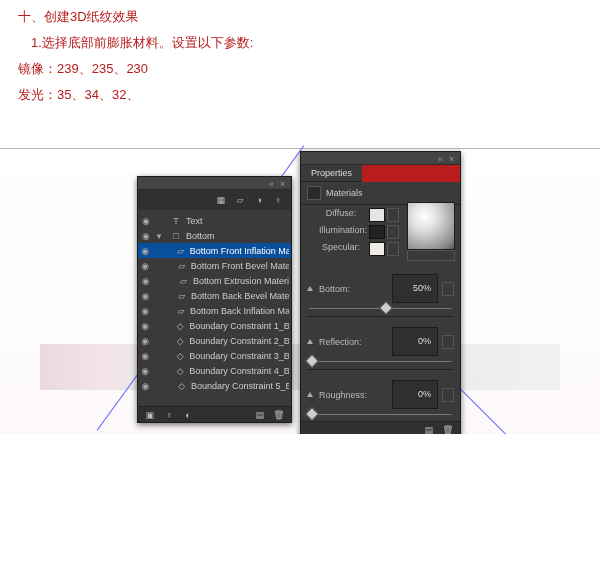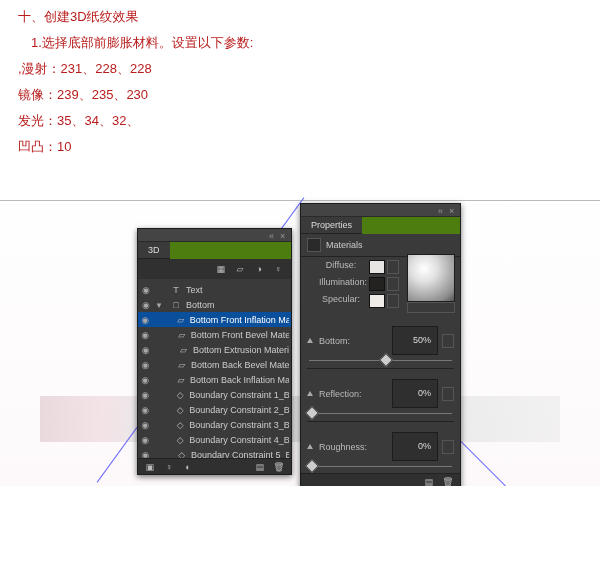--- a/index.html
+++ b/index.html
@@ -10,21 +10,21 @@
   .line{position:absolute;background:#5b5bff;opacity:.9}
   .l1{width:1px;top:-2px;bottom:-30px;left:200px;transform:rotate(36deg)}
   .l2{width:1px;top:160px;bottom:-30px;left:440px;transform:rotate(-45deg)}
   .l3{height:1px;left:0;right:0;top:34px;background:#b3b3b3}
   .panel{position:absolute;background:#3a3a3a;border:1px solid #1d1d1d;font-family:"Lucida Grande",Arial,sans-serif;font-size:9px;color:#ccc;box-shadow:0 2px 6px rgba(0,0,0,.55)}
   .p3d{left:137px;top:62px;width:153px;height:245px}
   .pprop{left:300px;top:37px;width:159px;height:285px}
   .titlebar{height:12px;background:#444;border-bottom:1px solid #2a2a2a;display:flex;align-items:center;justify-content:flex-end;gap:3px;padding:0 3px}
   .titlebar .t-dash,.titlebar .t-x,.titlebar .t-prev,.titlebar .t-next{width:8px;height:8px;display:inline-block;color:#999}
   .tab{display:inline-block;background:#3a3a3a;padding:3px 10px;color:#ddd;border-bottom:1px solid #222}
-  .tabstrip{background:#4d7c0f}
+  .tabstrip{background:#b91c1c}
   .tabstrip2{background:#303030;display:flex;align-items:center;padding:3px 6px;gap:5px}
   .fill{flex:1}
   .ico{width:14px;height:14px;display:inline-flex;align-items:center;justify-content:center;color:#bbb}
   .tree{padding:3px 0 0 0}
   .row{display:flex;align-items:center;gap:3px;height:15px;padding:0 2px}
   .row.sel{background:#0a4f9c;color:#fff}
   .eye{width:12px;text-align:center;color:#a9a9a9}
   .tw{width:8px;color:#a9a9a9;text-align:center}
   .rlabel{white-space:nowrap;overflow:hidden}
   .p3d .footer, .pprop .footer{position:absolute;left:0;right:0;bottom:0;height:15px;background:#303030;display:flex;align-items:center;gap:5px;padding:0 5px;border-top:1px solid #222}
@@ -47,38 +47,33 @@
   .tri{width:0;height:0;border-left:3px solid transparent;border-right:3px solid transparent;border-bottom:5px solid #aaa;display:inline-block;margin-right:2px}
   .sep{height:1px;background:#222;margin:4px 0}
   .p3d .tree{max-height:188px;overflow:hidden}
 </style>
 </head>
 <body>
 
 <div class="doc">
   <p>十、创建3D纸纹效果</p>
   <p>　1.选择底部前膨胀材料。设置以下参数:</p>
-  <p>,漫射：231、228、228</p>
   <p>镜像：239、235、230</p>
   <p>发光：35、34、32、</p>
-  <p>凹凸：10</p>
 </div>
 
 <div class="stage">
   <div class="line l3"></div>
   <div class="line l1"></div>
   <div class="line l2"></div>
 
   <div class="panel p3d">
     <div class="titlebar">
       <span class="t-prev">«</span>
       <span class="t-x">×</span>
-    </div>
-    <div class="tabstrip">
-      <span class="tab">3D</span>
     </div>
     <div class="tabstrip2">
       <span class="fill"></span>
       <span class="ico">▦</span>
       <span class="ico">▱</span>
       <span class="ico">◑</span>
       <span class="ico">♀</span>
     </div>
     <div class="tree" id="tree3d">
         <div class="row">

